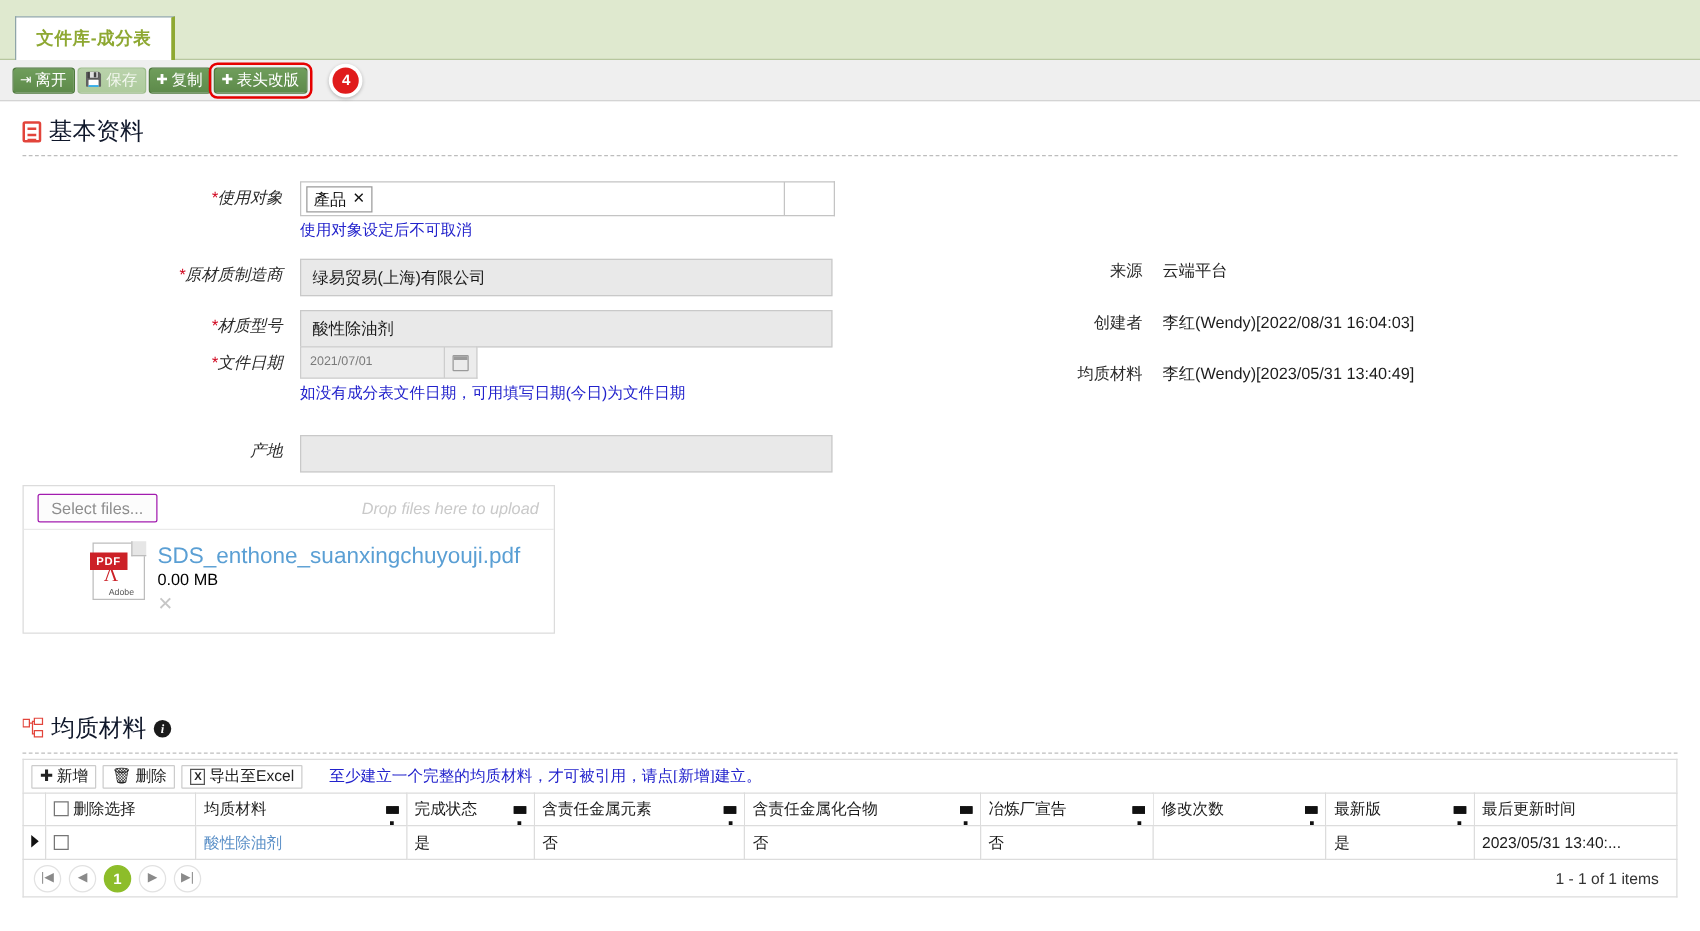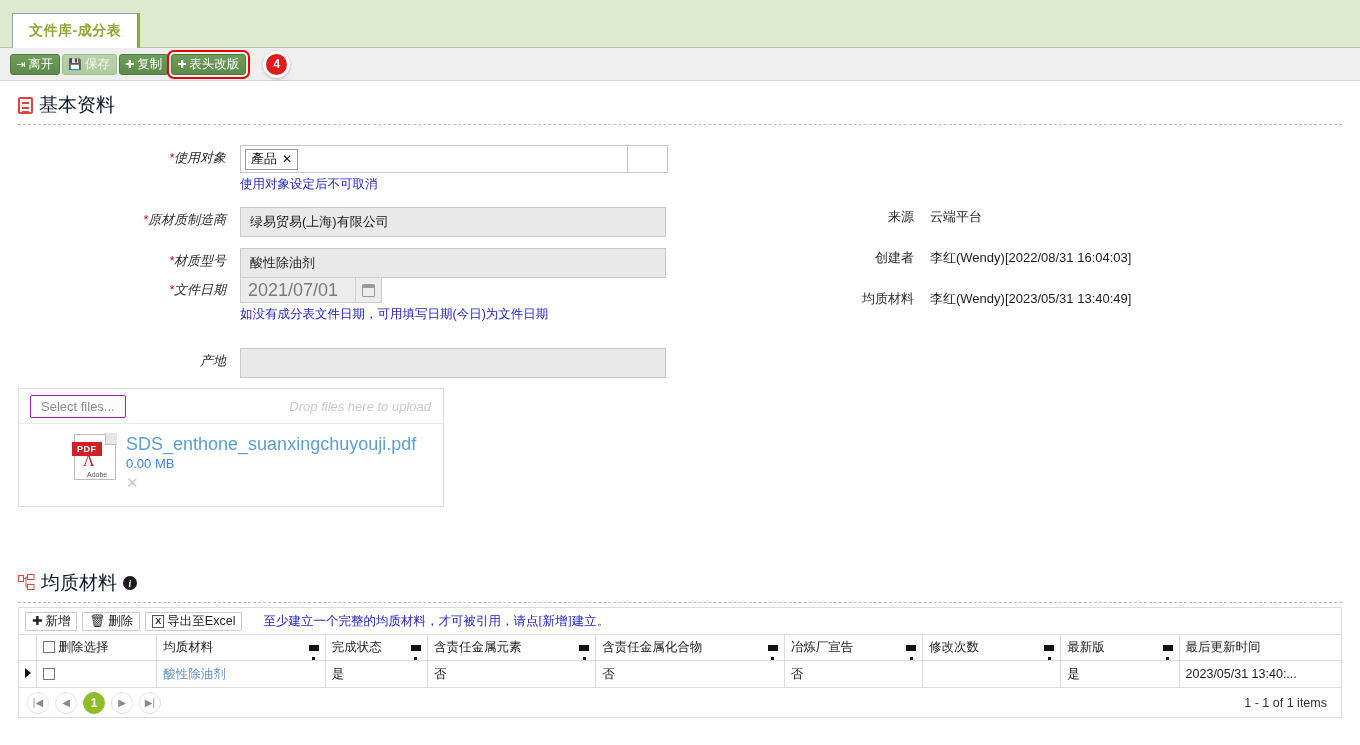--- a/index.html
+++ b/index.html
@@ -193,21 +193,21 @@
     height: 28px;
     border: 1px solid #c4c4c4;
     background: #ffffff;
     box-sizing: border-box;
     display: flex;
     align-items: center;
     padding: 0 4px;
   }
   .ms-tag {
     display: inline-flex;
-    align-items: center;
+    align-items: flex-start;
     gap: 5px;
     border: 1px solid #9b9b9b;
     background: #ffffff;
     padding: 1px 5px;
     font-size: 13px;
     color: #111111;
     height: 21px;
     box-sizing: border-box;
   }
   .ms-x { font-weight: bold; font-size: 12px; cursor: pointer; }
@@ -222,21 +222,21 @@
   
   .date-wrap { display: flex; }
   .date-in {
     width: 116px;
     height: 26px;
     border: 1px solid #cdcdcd;
     background: #ececec;
     box-sizing: border-box;
     padding: 0 7px;
     line-height: 24px;
-    font-size: 18px;
+    font-size: 10px;
     color: #7a7a7a;
   }
   .date-btn {
     width: 26px; height: 26px;
     border: 1px solid #cdcdcd;
     border-left: none;
     background: #ececec;
     box-sizing: border-box;
     display: flex;
     align-items: center;
@@ -324,21 +324,21 @@
   }
   .pdf-adobe {
     position: absolute; left: 13px; bottom: 2px;
     font-size: 7px; color: #555555;
   }
   .fname {
     color: #5a9fd4;
     font-size: 18px;
     cursor: pointer;
   }
-  .fsize { color: #3b82f6; font-size: 13px; padding-top: 1px; }
+  .fsize { color: #000000; font-size: 13px; padding-top: 1px; }
   .frm-x { color: #c6c6c6; font-size: 15px; padding-top: 3px; cursor: pointer; }
   
   .meta-row { position: absolute; display: flex; align-items: center; }
   .meta-label {
     width: 110px;
     text-align: right;
     padding-right: 16px;
     font-size: 13px;
     color: #2b2b2b;
     box-sizing: border-box;

